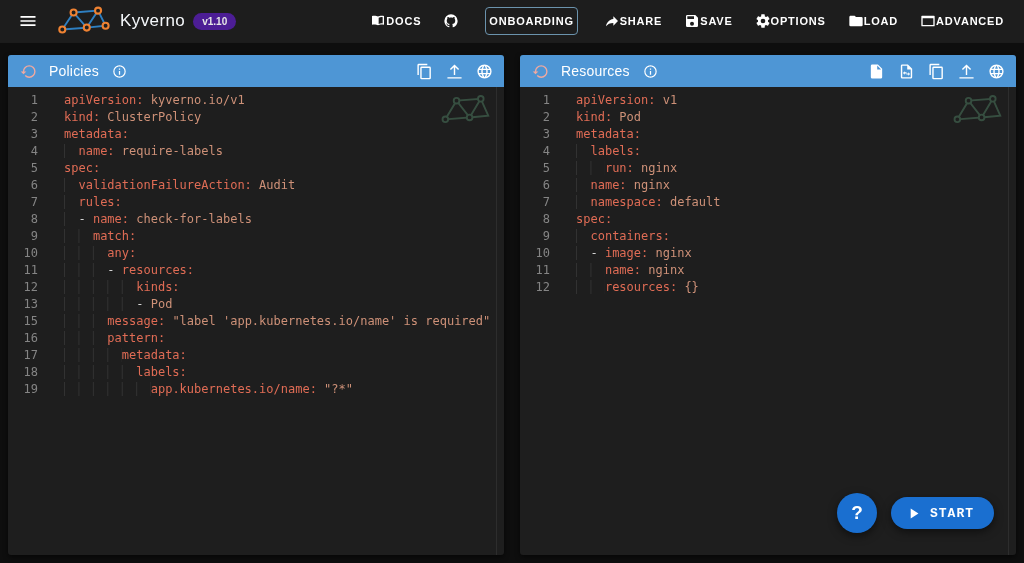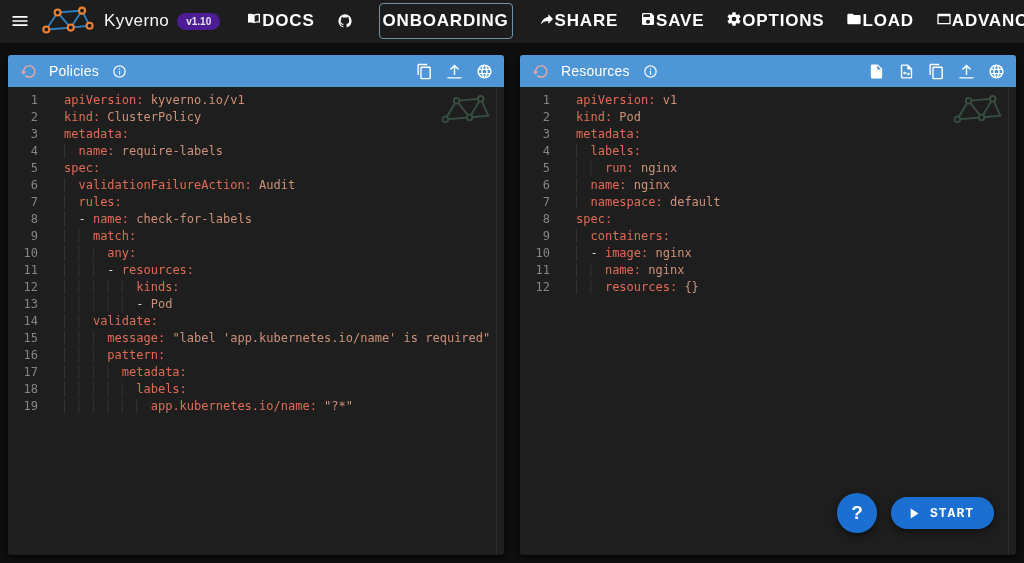--- a/index.html
+++ b/index.html
@@ -17,21 +17,21 @@
   .menu-btn{width:36px;height:36px;background:none;border:none;color:#fff;display:flex;align-items:center;justify-content:center;cursor:pointer}
   .menu-btn svg{width:20px;height:20px}
   .brand{display:flex;align-items:center;gap:8px}
   .brand-logo{width:58px;height:32px}
   .logo-edge{stroke:var(--logo-blue);stroke-width:2;fill:none}
   .logo-node{stroke:var(--logo-orange);stroke-width:2.2;fill:var(--topbar-bg)}
   .brand-name{font-size:17px;font-weight:500;letter-spacing:.4px;color:#f5f8fb}
   .badge{background:#4c1d95;color:#e6e6e6;border-radius:10px;padding:3px 9px;font-size:10px;font-weight:700}
   .tspacer{flex:1}
   .actions{display:flex;align-items:center;gap:2px}
-  .tbtn{display:inline-flex;gap:0;background:none;border:none;border-radius:4px;color:#fff;font-family:"Liberation Sans",sans-serif;font-size:17px;font-weight:700;letter-spacing:.8px;padding:8px 10px;cursor:pointer;white-space:nowrap}
+  .tbtn{display:inline-flex;align-items:center;gap:0;background:none;border:none;border-radius:4px;color:#fff;font-family:"Liberation Sans",sans-serif;font-size:11px;font-weight:700;letter-spacing:.8px;padding:8px 10px;cursor:pointer;white-space:nowrap}
   .tbtn.outlined{border:1px solid #6b93ad;padding:7px 3px;margin:0 14px}
 
   
   .main{position:absolute;top:42px;left:0;right:0;bottom:0;display:flex;gap:16px;padding:13px 8px 8px}
   .panel{flex:1;background:var(--editor-bg);border-radius:3px;overflow:hidden;display:flex;flex-direction:column;position:relative;box-shadow:0 2px 5px rgba(0,0,0,.55)}
   .phead{height:32px;flex:none;background:var(--panel-header);display:flex;align-items:center;padding:0 6px 0 6px;gap:2px;color:#fff}
   .ptitle{font-size:14px;font-weight:500;margin:16px 5px;letter-spacing:.2px}
   .hspacer{flex:1}
   .hicon{width:28px;height:26px;display:flex;align-items:center;justify-content:center;background:none;border:none;color:#fff;cursor:pointer}
   .hicon svg{width:17px;height:17px}
@@ -267,24 +267,20 @@
           </div>
           <div class="row">
             <span class="ln">12</span>
             <span class="lc"><span class="c-t">          </span><span class="c-k">kinds:</span></span>
           </div>
           <div class="row">
             <span class="ln">13</span>
             <span class="lc"><span class="c-t">          </span><span class="c-p">- </span><span class="c-v">Pod</span></span>
           </div>
           <div class="row">
-            <span class="ln">14</span>
-            <span class="lc"><span class="c-t">    </span><span class="c-k">validate:</span></span>
-          </div>
-          <div class="row">
             <span class="ln">15</span>
             <span class="lc"><span class="c-t">      </span><span class="c-k">message:</span><span class="c-v"> "label 'app.kubernetes.io/name' is required"</span></span>
           </div>
           <div class="row">
             <span class="ln">16</span>
             <span class="lc"><span class="c-t">      </span><span class="c-k">pattern:</span></span>
           </div>
           <div class="row">
             <span class="ln">17</span>
             <span class="lc"><span class="c-t">        </span><span class="c-k">metadata:</span></span>

